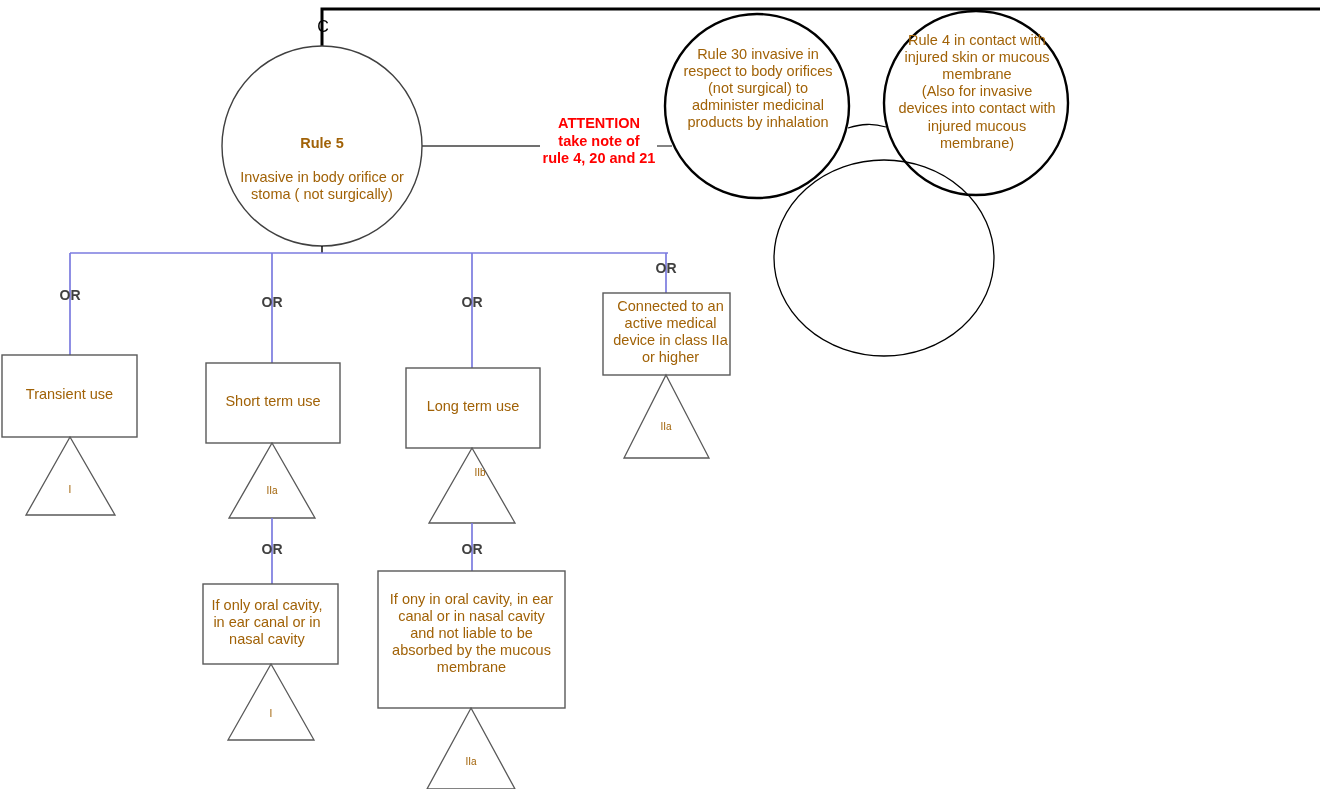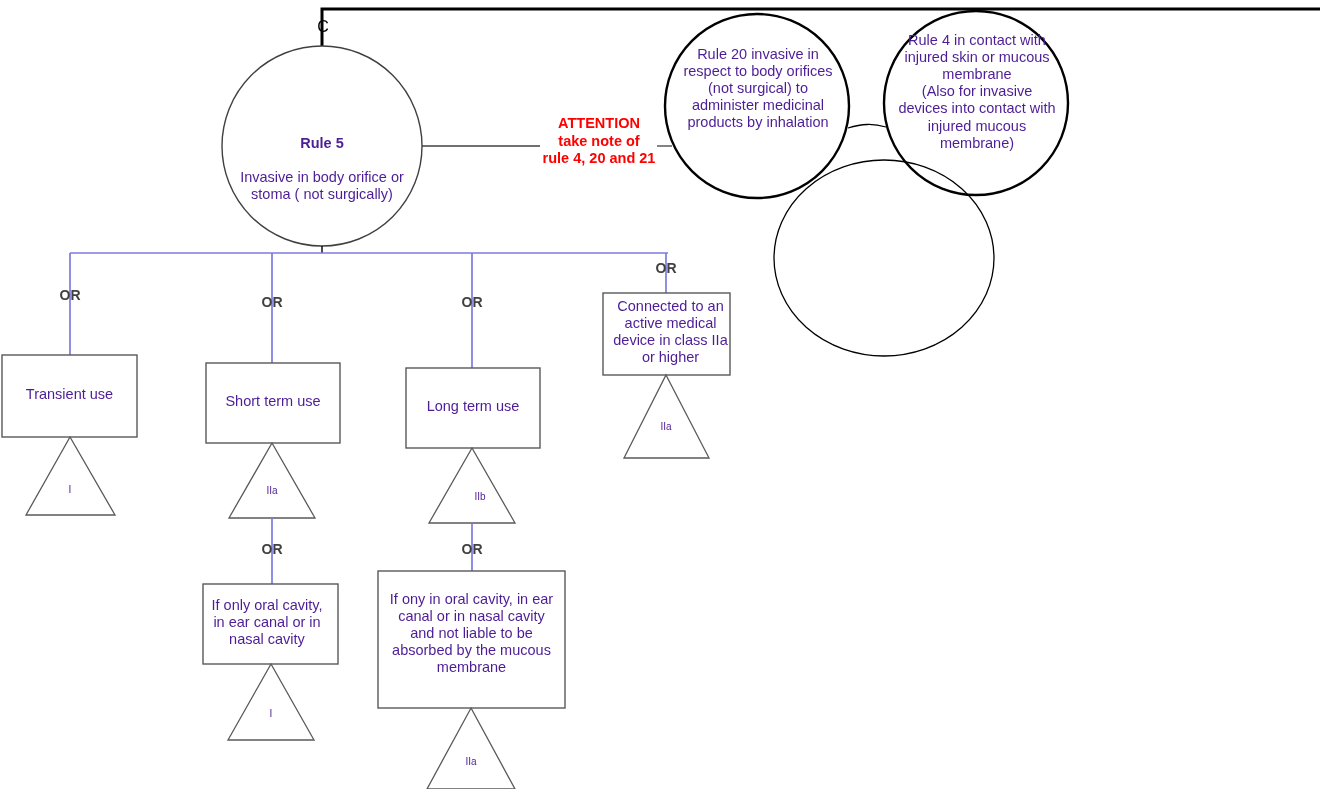--- a/index.html
+++ b/index.html
@@ -22,21 +22,21 @@
   svg#diagram-canvas {
     position: absolute;
     left: 0;
     top: 0;
     width: 1320px;
     height: 789px;
   }
   .node-text {
     position: absolute;
     text-align: center;
-    color: #4c1d95;
+    color: #a16207;
     line-height: 1.18;
     white-space: pre-line;
     pointer-events: none;
   }
   .circle-text { font-size: 14.5px; }
   .box-text { font-size: 14.5px; }
   .tri-text { font-size: 10px; }
   .or-text {
     position: absolute;
     font-size: 14px;
@@ -119,21 +119,21 @@
   <div class="node-text circle-text" style="left:222px; top:118px; width:200px;">
     <div class="rule5-title">Rule 5</div>
     <div>Invasive in body orifice or
 stoma ( not surgically)</div>
   </div>
 
   <div class="attention-text" style="left:528px; top:115px; width:142px;text-align:center;">ATTENTION
 take note of
 rule 4, 20 and 21</div>
 
-  <div class="node-text circle-text" style="left:669px; top:46px; width:178px;">Rule 20 invasive in
+  <div class="node-text circle-text" style="left:669px; top:46px; width:178px;">Rule 30 invasive in
 respect to body orifices
 (not surgical)  to
 administer medicinal
 products by inhalation</div>
 
   <div class="node-text circle-text" style="left:893px; top:32px; width:168px;">Rule 4 in contact with
 injured skin or mucous
 membrane
 (Also  for invasive
 devices into contact with
@@ -152,21 +152,21 @@
   <div class="node-text tri-text" style="left:42px; top:484px; width:56px;">I</div>
 
   <div class="node-text box-text" style="left:206px; top:393px; width:134px;">Short term use</div>
   <div class="node-text tri-text" style="left:244px; top:485px; width:56px;">IIa</div>
   <div class="node-text box-text" style="left:188px; top:597px; width:158px;">If only oral cavity,
 in ear canal or in
 nasal cavity</div>
   <div class="node-text tri-text" style="left:243px; top:708px; width:56px;">I</div>
 
   <div class="node-text box-text" style="left:406px; top:398px; width:134px;">Long term use</div>
-  <div class="node-text tri-text" style="left:444px; top:491px; width:72px;">IIb</div>
+  <div class="node-text tri-text" style="left:444px; top:467px; width:72px;">IIb</div>
   <div class="node-text box-text" style="left:380px; top:591px; width:183px;">If ony in oral cavity, in ear
 canal or in nasal cavity
 and not liable to be
 absorbed by the mucous
 membrane</div>
   <div class="node-text tri-text" style="left:443px; top:756px; width:56px;">IIa</div>
 
   <div class="node-text box-text" style="left:603px; top:298px; width:135px;">Connected to an
 active medical
 device in class IIa

